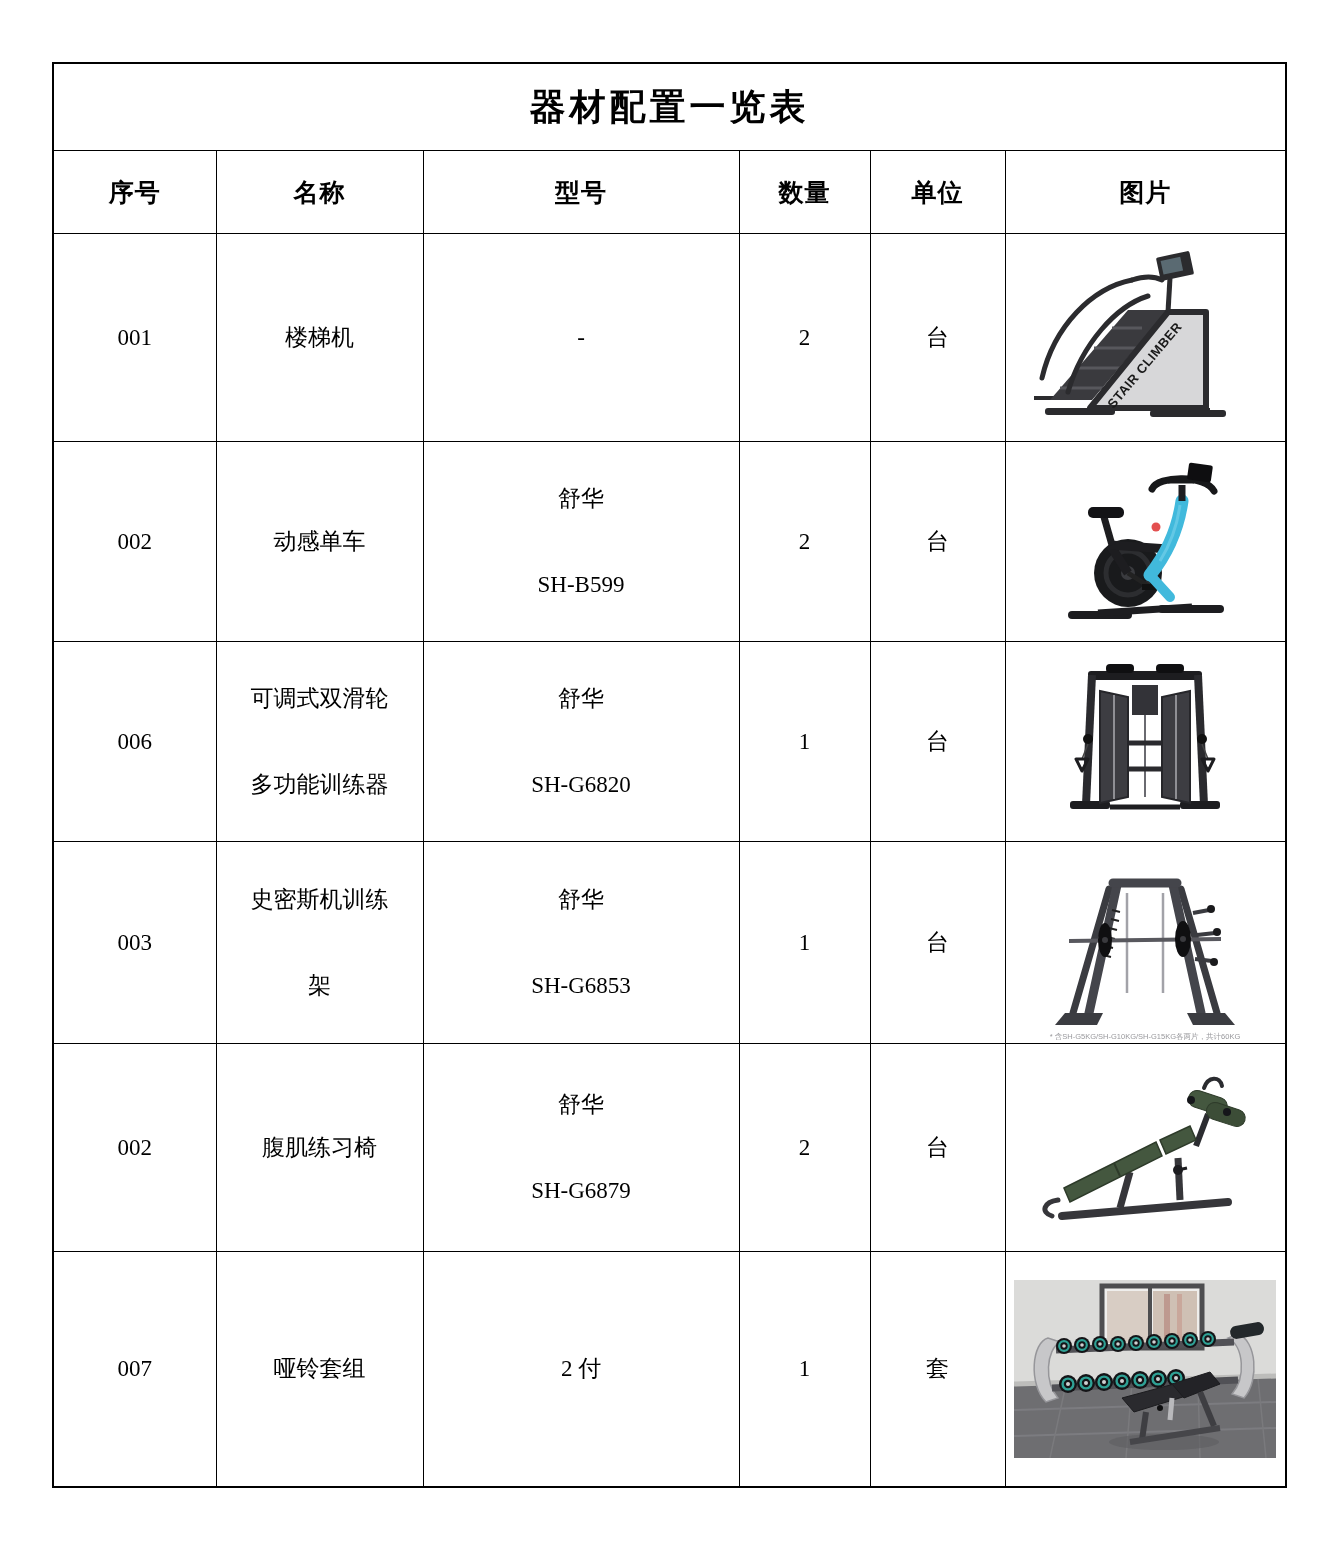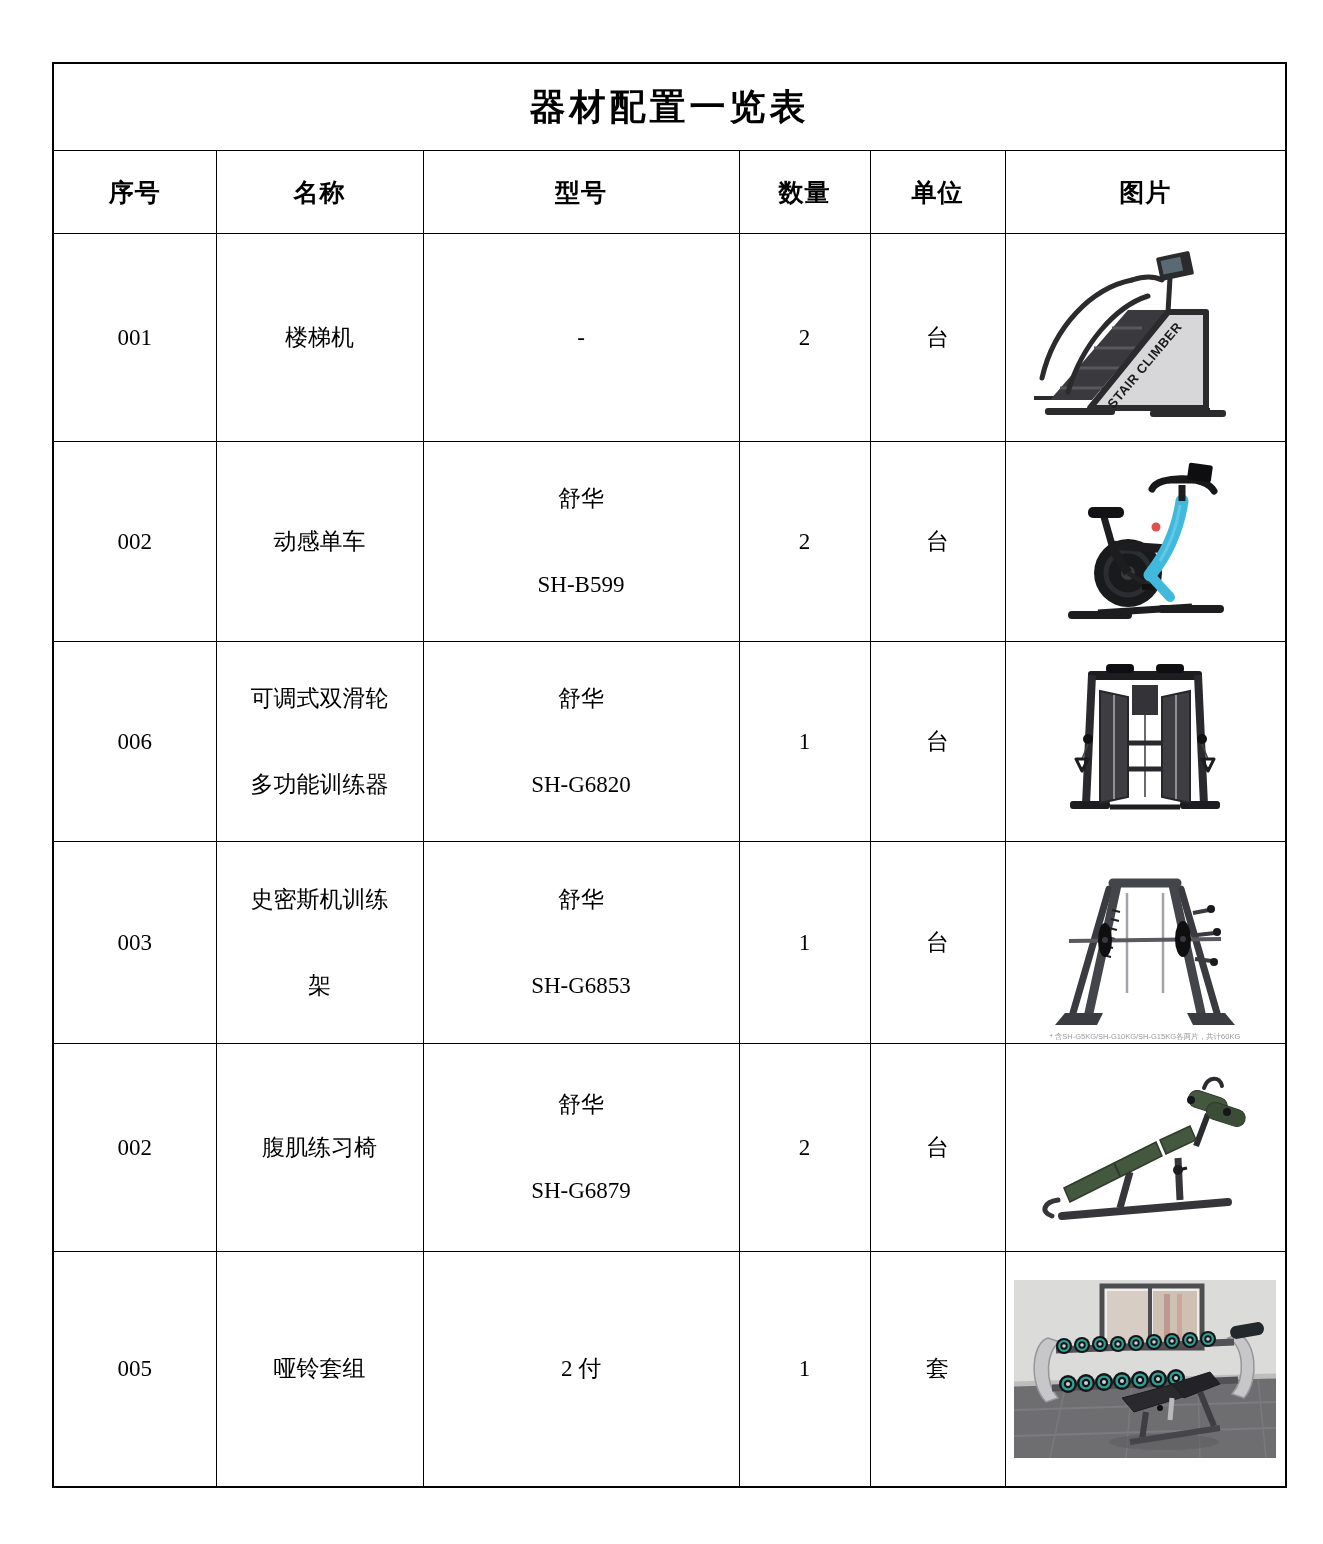--- a/index.html
+++ b/index.html
@@ -270,21 +270,21 @@
         <circle cx="199" cy="62" r="4" fill="#15161a"></circle>
         <path d="M176,38 C180,26 192,26 194,36" stroke="#2b2c30" stroke-width="4" fill="none" stroke-linecap="round"></path>
         <circle cx="150" cy="120" r="5" fill="#1d1d20"></circle>
         <line x1="150" y1="120" x2="159" y2="118" stroke="#1d1d20" stroke-width="3"></line>
       </svg>
       </div>
     </td>
   </tr>
 
   <tr class="r6">
-    <td class="body-cell">005</td>
+    <td class="body-cell">007</td>
     <td class="body-cell">
       <div class="lines">
               <div>哑铃套组</div>
             </div>
     </td>
     <td class="body-cell">
       <div class="lines">
               <div>2 付</div>
             </div>
     </td>

